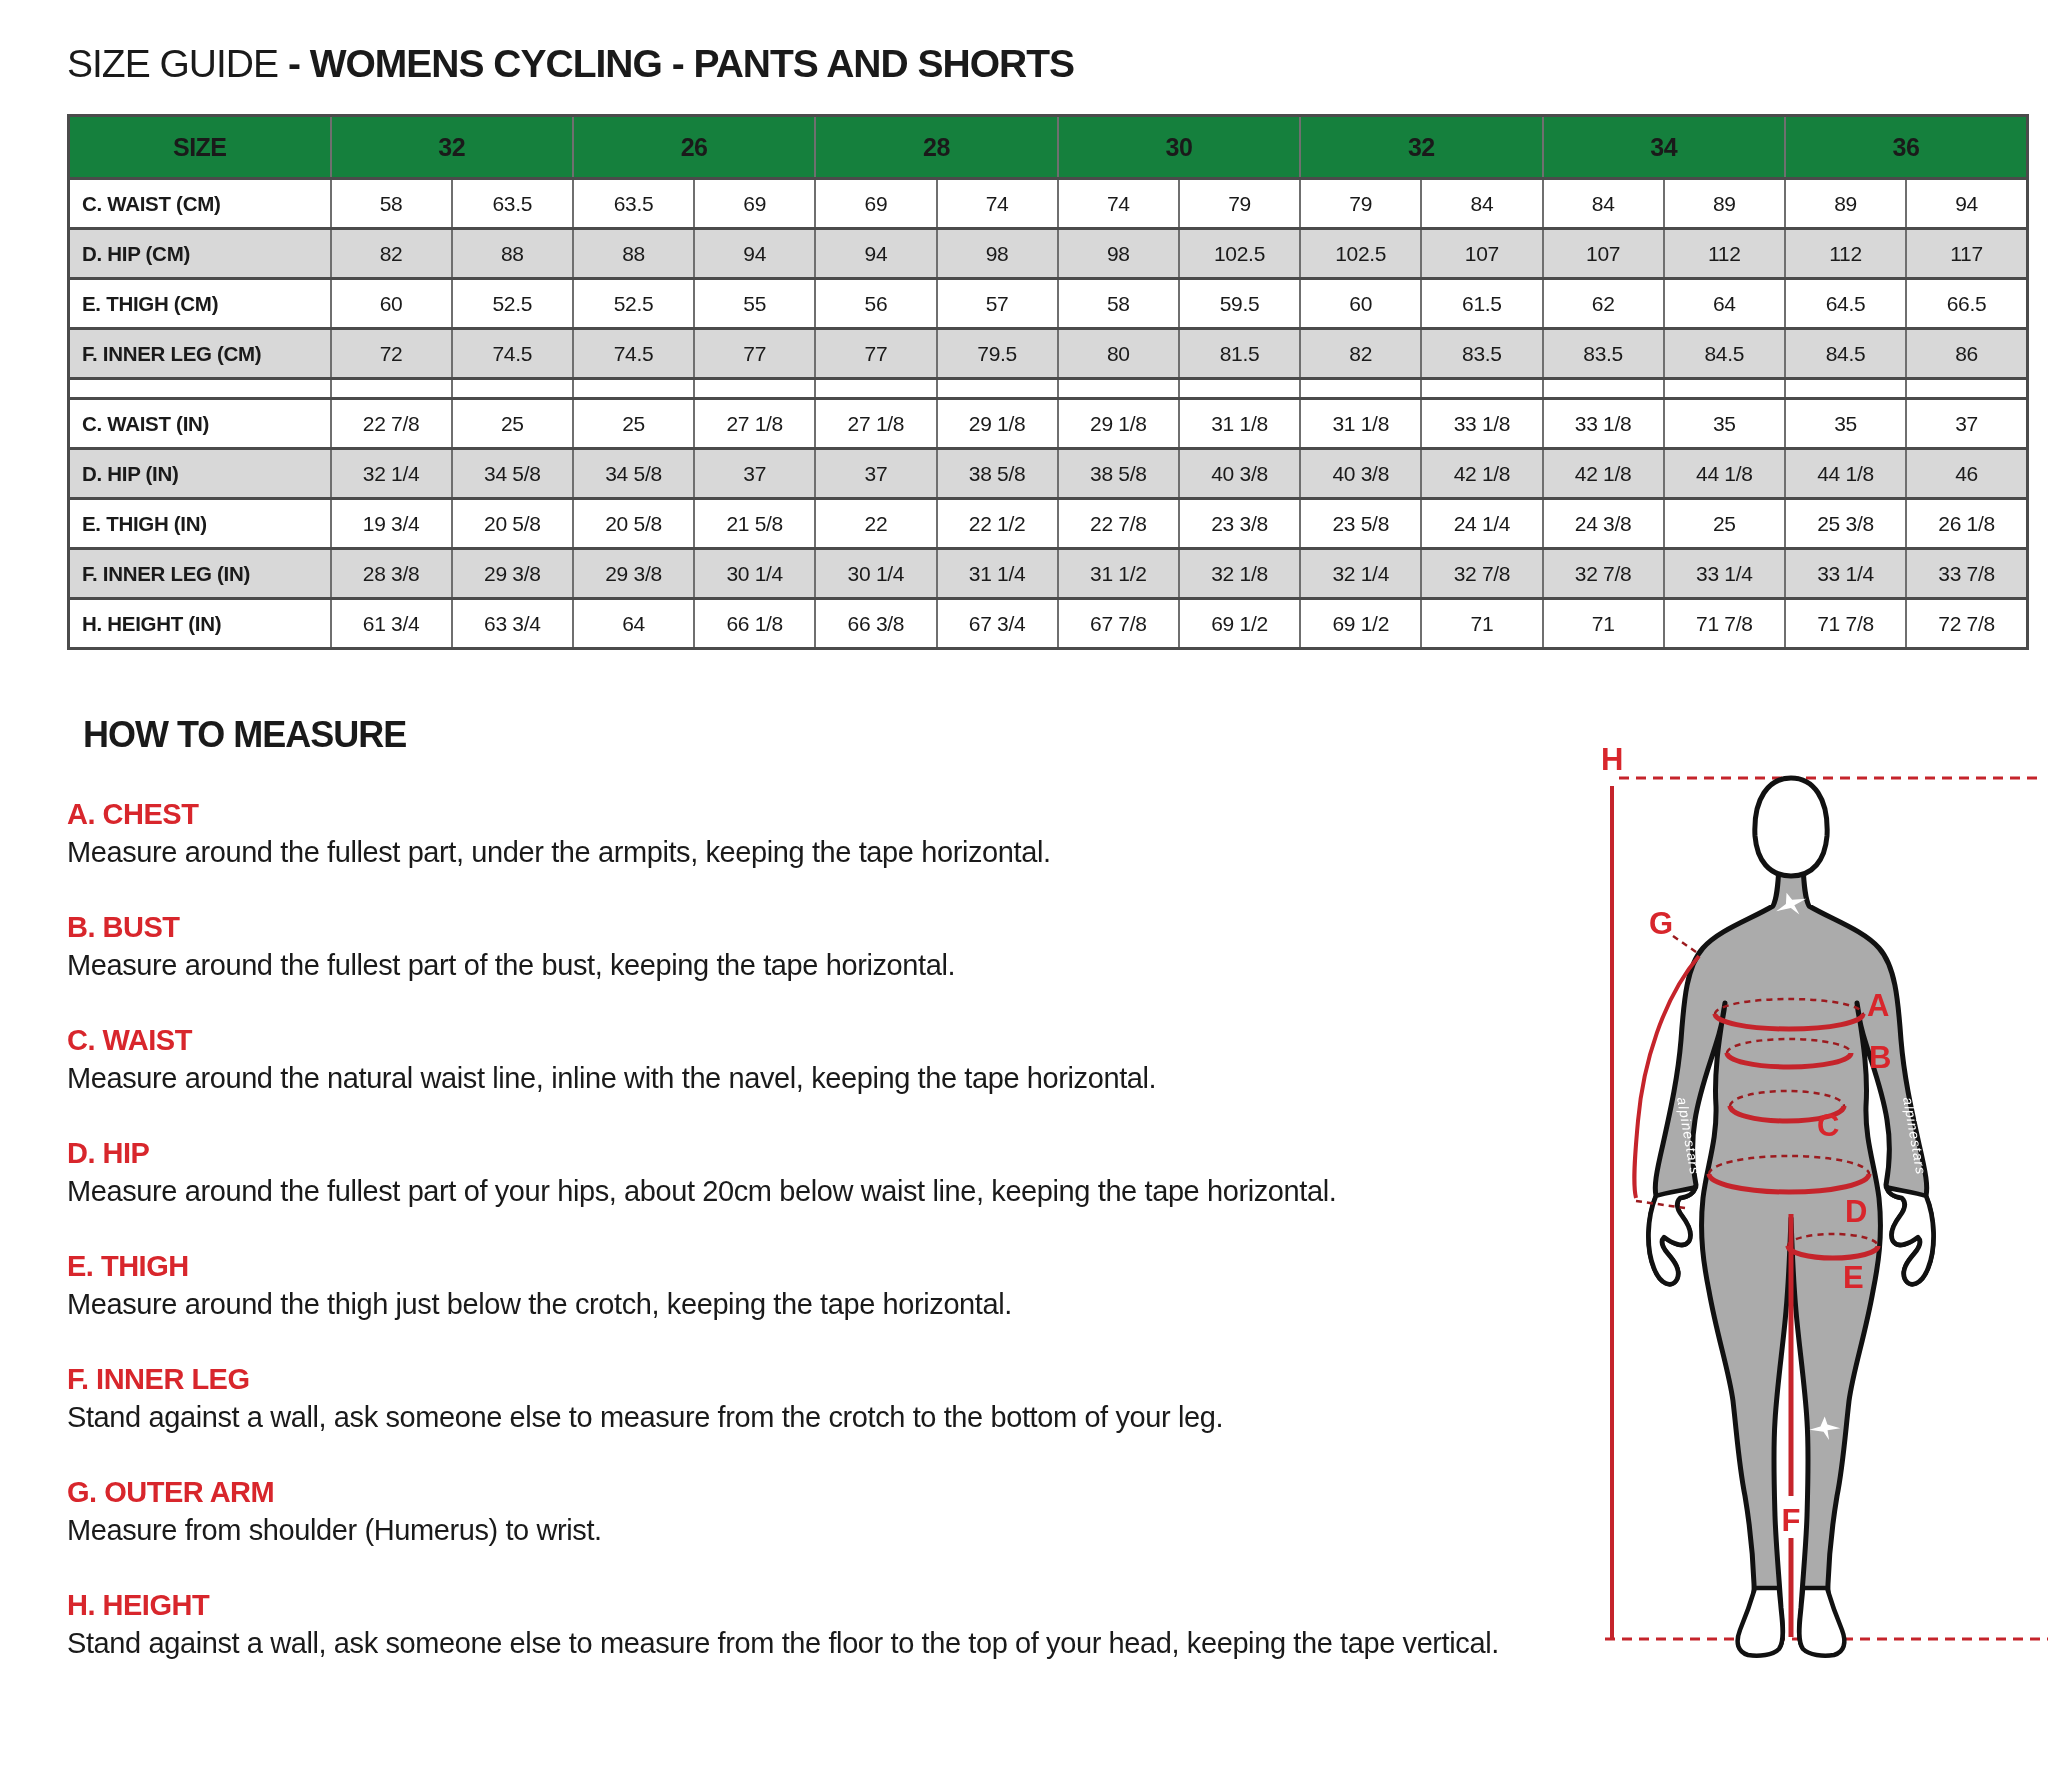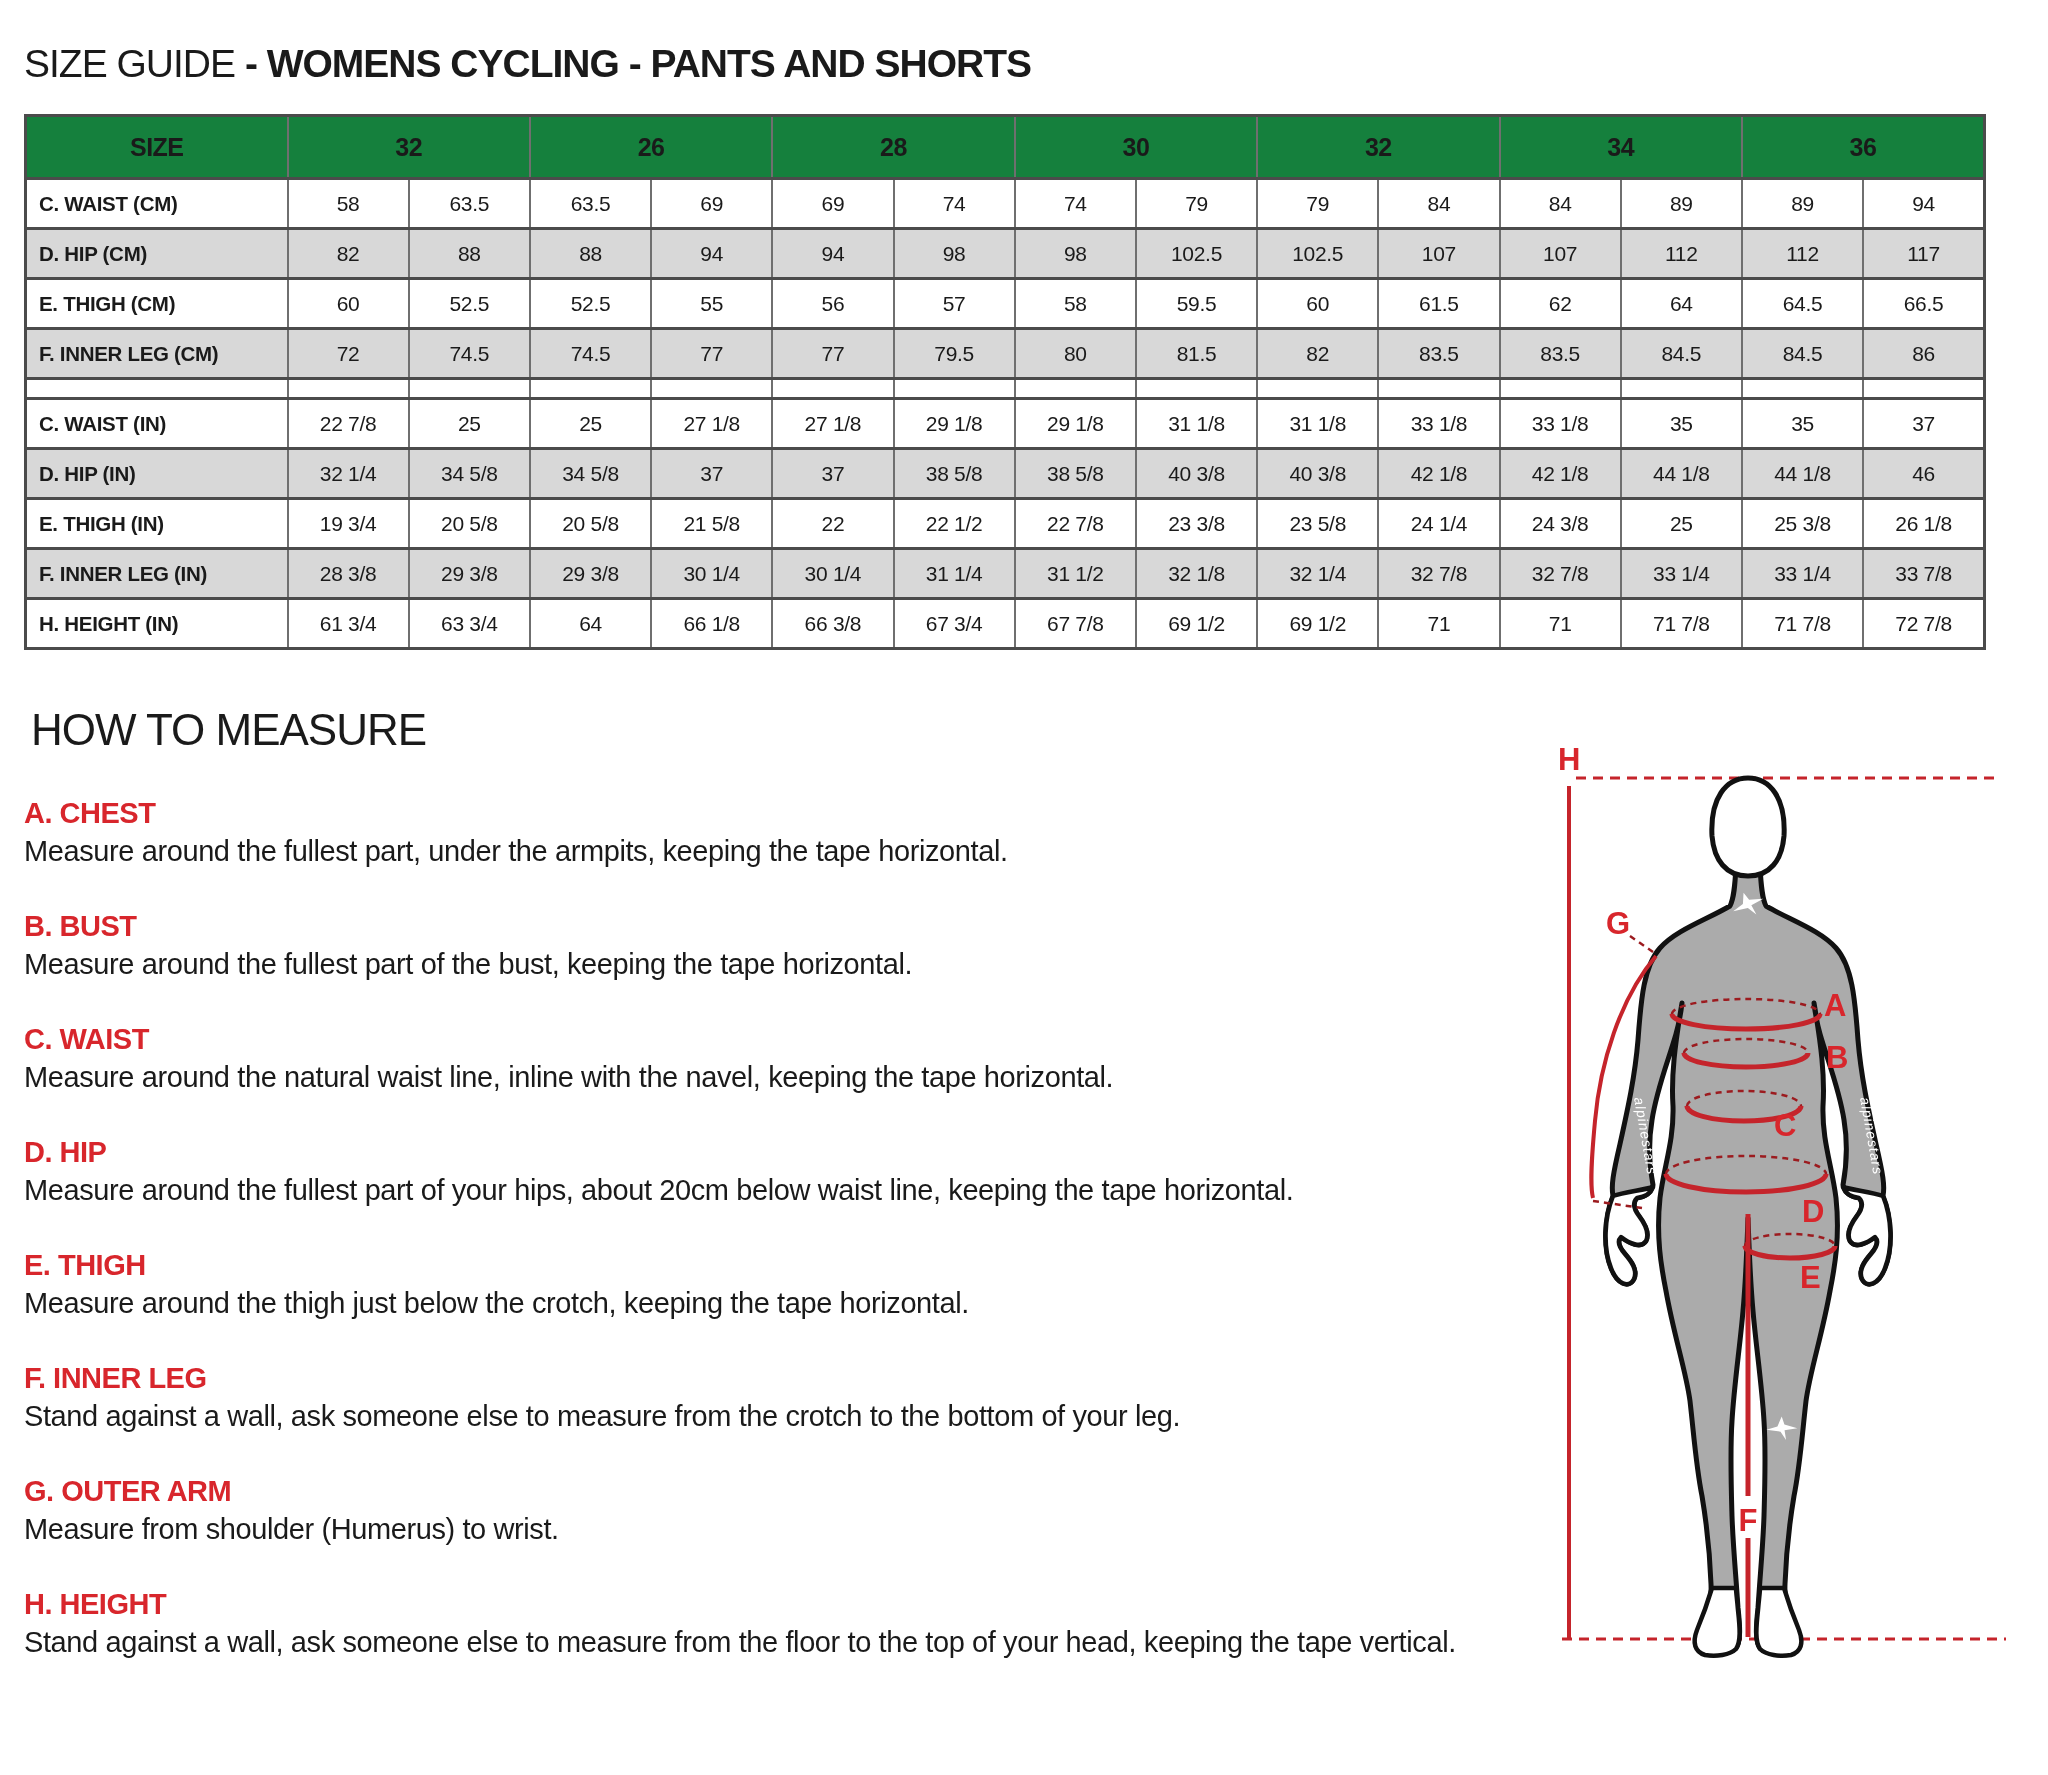--- a/index.html
+++ b/index.html
@@ -1,39 +1,39 @@
 <!DOCTYPE html>
 <html><head>
 <meta charset="utf-8">
 <style>
   html,body{margin:0;padding:0;background:#fff;}
   body{width:2048px;height:1775px;overflow:hidden;
        font-family:"Liberation Sans",sans-serif;color:#1a1a1a;}
   .page{box-sizing:border-box;width:2048px;height:1775px;
-        padding:28px 38px 0 24px;position:relative;}
+        padding:28px 38px 0 67px;position:relative;}
 
   
   h1{margin:14px 0 28px;font-size:39px;font-weight:400;letter-spacing:-1px;white-space:pre;}
   h1 .em{font-weight:700;}
 
   
   table{width:1962px;border-collapse:collapse;table-layout:fixed;
         border:3px solid #4b4b4b;}
   col.label-col{width:262px;}
   thead th{background:#15803d;height:58px;font-size:25px;font-weight:700;
            letter-spacing:-0.5px;border-left:2px solid #6f6f6f;}
   tbody td{height:45px;font-size:21px;text-align:center;background:#fff;
            border-left:2px solid #6f6f6f;border-top:3px solid #4b4b4b;
            letter-spacing:-0.3px;}
   tbody tr.shaded td{background:#d8d8d8;}
   tbody td.row-label{text-align:left;padding-left:12px;font-weight:700;font-size:20.5px;}
   tbody tr.spacer td{height:15px;background:#fff;}
 
   
-  h2{font-size:44px;margin:7px;font-weight:400;letter-spacing:-1px;}
+  h2{font-size:36px;margin:16px;font-weight:700;letter-spacing:-1px;}
   .content{position:relative;padding-top:48px;}
   .instructions{width:1480px;}
   .instructions h3{color:#d8262c;font-size:29px;margin:42px 0 5px;
                    font-weight:700;letter-spacing:-0.5px;}
   .instructions p{font-size:29px;margin:0;letter-spacing:-0.4px;}
 
   
   .figure{position:absolute;left:1530px;top:96px;width:470px;height:950px;}
   svg text.red-label{fill:#d8262c;font-family:"Liberation Sans",sans-serif;
                      font-weight:700;font-size:31px;}

